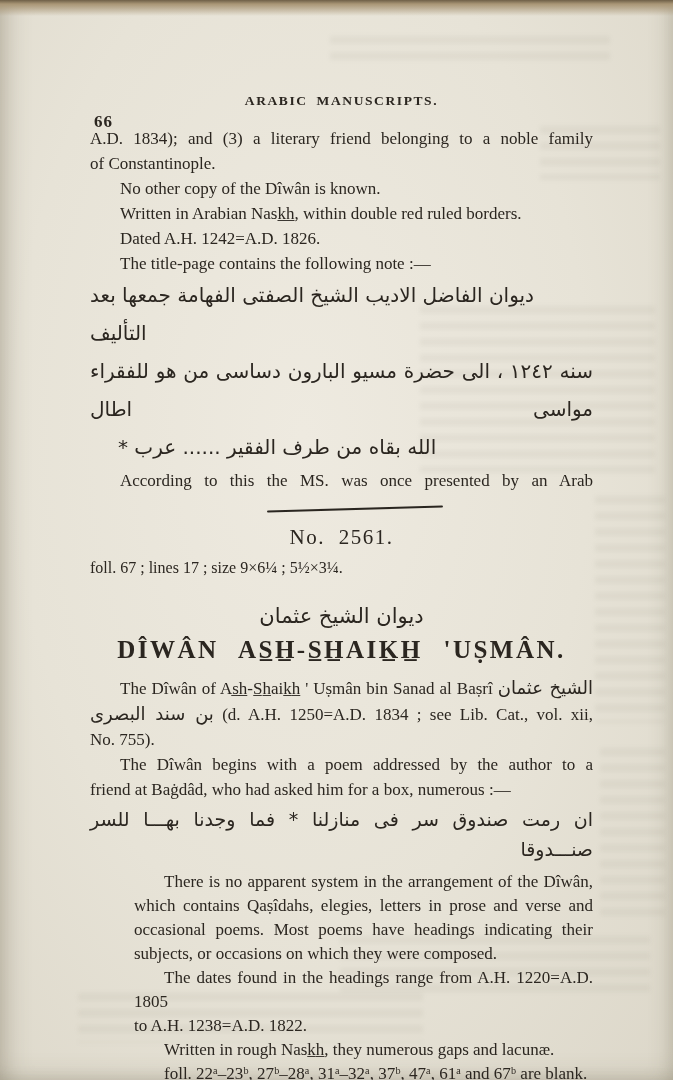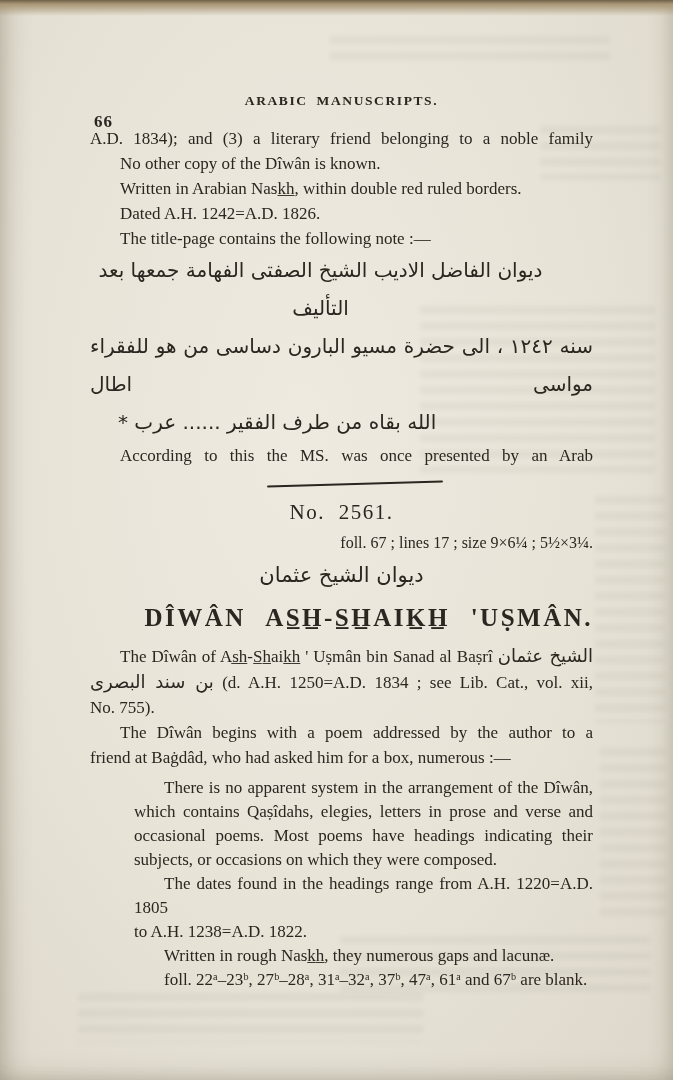--- a/index.html
+++ b/index.html
@@ -16,32 +16,32 @@
     background:linear-gradient(180deg,#6e5f47 0,#a99676 4px,rgba(169,150,118,0) 16px);}
   .smudge{position:absolute;filter:blur(2px);opacity:.55;pointer-events:none;
     background:repeating-linear-gradient(180deg,rgba(0,0,0,0) 0 8px,rgba(126,122,106,.14) 8px 16px);}
   .content{position:absolute;left:90px;top:76px;width:503px;}
   .header{position:relative;height:22px;margin-bottom:11px;}
   .pagenum{position:absolute;left:4px;top:0;font-size:17px;font-weight:bold;letter-spacing:1px;margin-top:19px;}
   .running{display:block;text-align:center;font-size:13.5px;font-weight:bold;letter-spacing:1.6px;word-spacing:4px;margin-top:17px;}
   .ln{font-size:17px;line-height:25px;white-space:normal;}
   .jl{text-align:justify;text-align-last:justify;}
   .ind{text-indent:30px;}
-  .ar{direction:rtl;font-family:"DejaVu Sans",sans-serif;font-size:20px;line-height:38px;text-align:center;}
+  .ar{direction:rtl;font-family:"DejaVu Sans",sans-serif;font-size:20px;line-height:38px;text-align:left;}
   .ar.jl{text-align:justify;text-align-last:justify;}
   .ar-left{text-align:left;margin-left:28px;}
   .ar-indent{padding-right:42px;}
   .ar-inline{font-family:"DejaVu Sans",sans-serif;font-size:18px;}
   .para-according{margin-top:2px;}
   .rule{height:2px;background:#2a2620;border-radius:1px;}
   .rule1{width:176px;margin:15px 0 0 177px;transform:rotate(-1.6deg);}
   .no-heading{margin-top:15px;text-align:center;font-size:21px;letter-spacing:1.5px;word-spacing:7px;}
-  .collation{margin-top:9px;text-align:right;font-size:16px;}
-  .ar-title{margin-top:8px;text-align:center;direction:rtl;font-family:"DejaVu Sans",sans-serif;font-size:21px;line-height:30px;}
-  .main-title{margin-top:12px;text-align:right;font-size:25px;font-weight:bold;letter-spacing:2.5px;word-spacing:12px;line-height:32px;}
+  .collation{margin-top:9px;text-align:left;font-size:16px;}
+  .ar-title{margin-top:24px;text-align:center;direction:rtl;font-family:"DejaVu Sans",sans-serif;font-size:21px;line-height:30px;}
+  .main-title{margin-top:3px;text-align:center;font-size:25px;font-weight:bold;letter-spacing:2.5px;word-spacing:12px;line-height:32px;}
   .para-author{margin-top:9px;}
   .verse{margin-top:2px;direction:rtl;font-family:"DejaVu Sans",sans-serif;font-size:19px;line-height:30px;
     text-align:justify;text-align-last:justify;}
   .grp-bottom .ln{line-height:24px;margin-left:44px;}
   .mt6{margin-top:6px;}
 </style>
 </head>
 <body>
 
 <div class="page">
@@ -56,20 +56,21 @@
   <div class="smudge" style="left:78px;top:985px;width:345px;height:58px;"></div>
 
   <div class="content">
 
     <div class="header">
       <span class="pagenum">66</span>
       <span class="running">ARABIC MANUSCRIPTS.</span>
     </div>
 
     <div class="ln jl">A.D. 1834); and (3) a literary friend belonging to a noble family</div>
+    <div class="ln">of Constantinople.</div>
 
     <div class="ln ind">No other copy of the Dîwân is known.</div>
     <div class="ln ind">Written in Arabian Nask̲h̲, within double red ruled borders.</div>
     <div class="ln ind">Dated A.H. 1242=A.D. 1826.</div>
     <div class="ln ind">The title-page contains the following note :—</div>
 
     <div class="ar ar-indent" dir="rtl">ديوان الفاضل الاديب الشيخ الصفتى الفهامة جمعها بعد التأليف</div>
     <div class="ar jl" dir="rtl">سنه ١٢٤٢ ، الى حضرة مسيو البارون دساسى من هو للفقراء مواسى اطال</div>
     <div class="ar ar-left" dir="rtl">الله بقاه من طرف الفقير ...... عرب *</div>
 
@@ -93,20 +94,21 @@
       <div class="ln jl">
         <span class="ar-inline" dir="rtl">بن سند البصرى</span>
         <span>(d. A.H. 1250=A.D. 1834 ; see Lib. Cat., vol. xii,</span>
       </div>
       <div class="ln">No. 755).</div>
     </div>
 
     <div class="ln ind jl">The Dîwân begins with a poem addressed by the author to a</div>
     <div class="ln">friend at Baġdâd, who had asked him for a box, numerous :—</div>
 
+    <div class="verse" dir="rtl">ان رمت صندوق سر فى منازلنا * فما وجدنا بهـــا للسر صنـــدوقا</div>
 
     <div class="grp-bottom">
       <div class="mt6"></div>
       <div class="ln ind jl">There is no apparent system in the arrangement of the Dîwân,</div>
       <div class="ln jl">which contains Qaṣîdahs, elegies, letters in prose and verse and</div>
       <div class="ln jl">occasional poems. Most poems have headings indicating their</div>
       <div class="ln">subjects, or occasions on which they were composed.</div>
 
       <div class="ln ind jl">The dates found in the headings range from A.H. 1220=A.D. 1805</div>
       <div class="ln">to A.H. 1238=A.D. 1822.</div>

